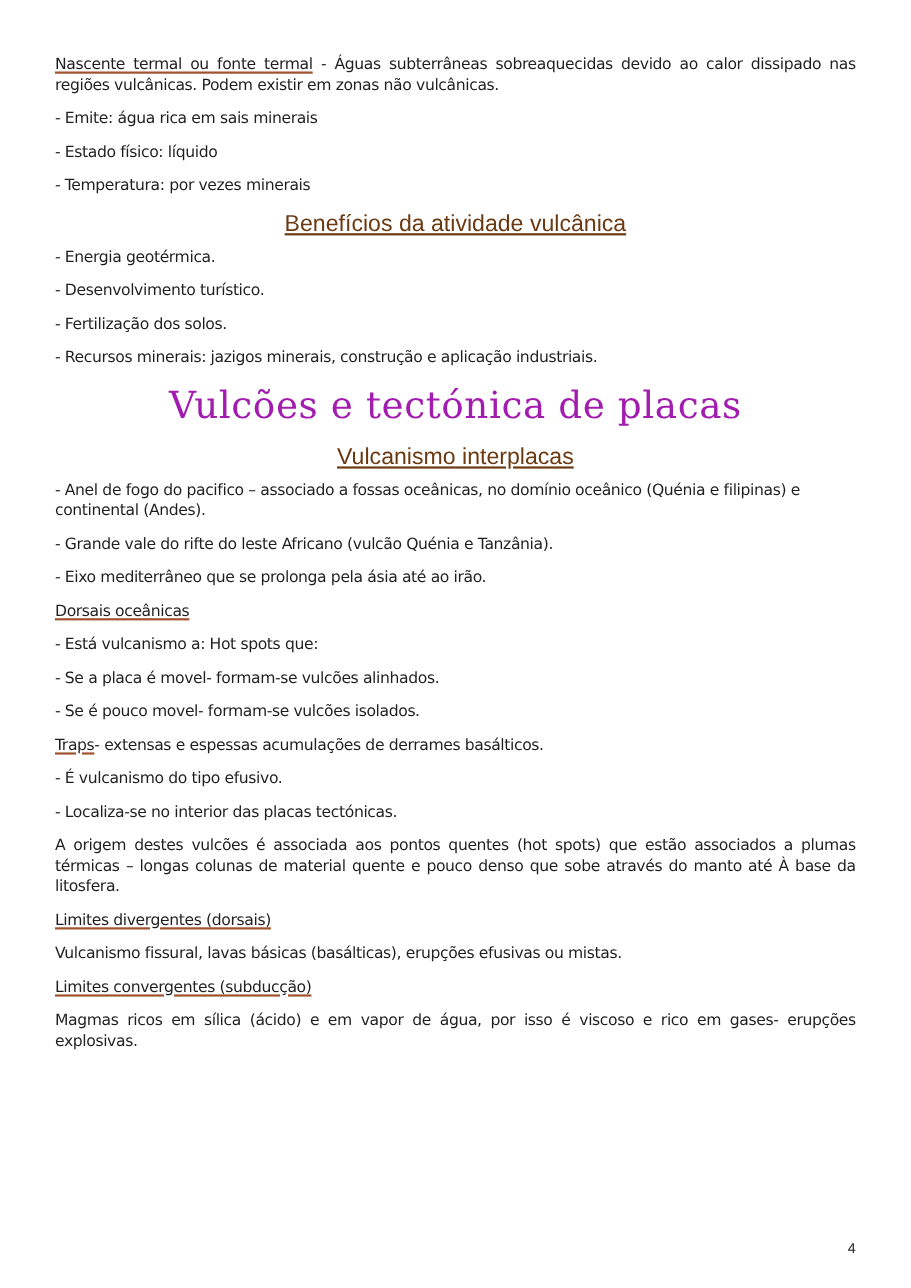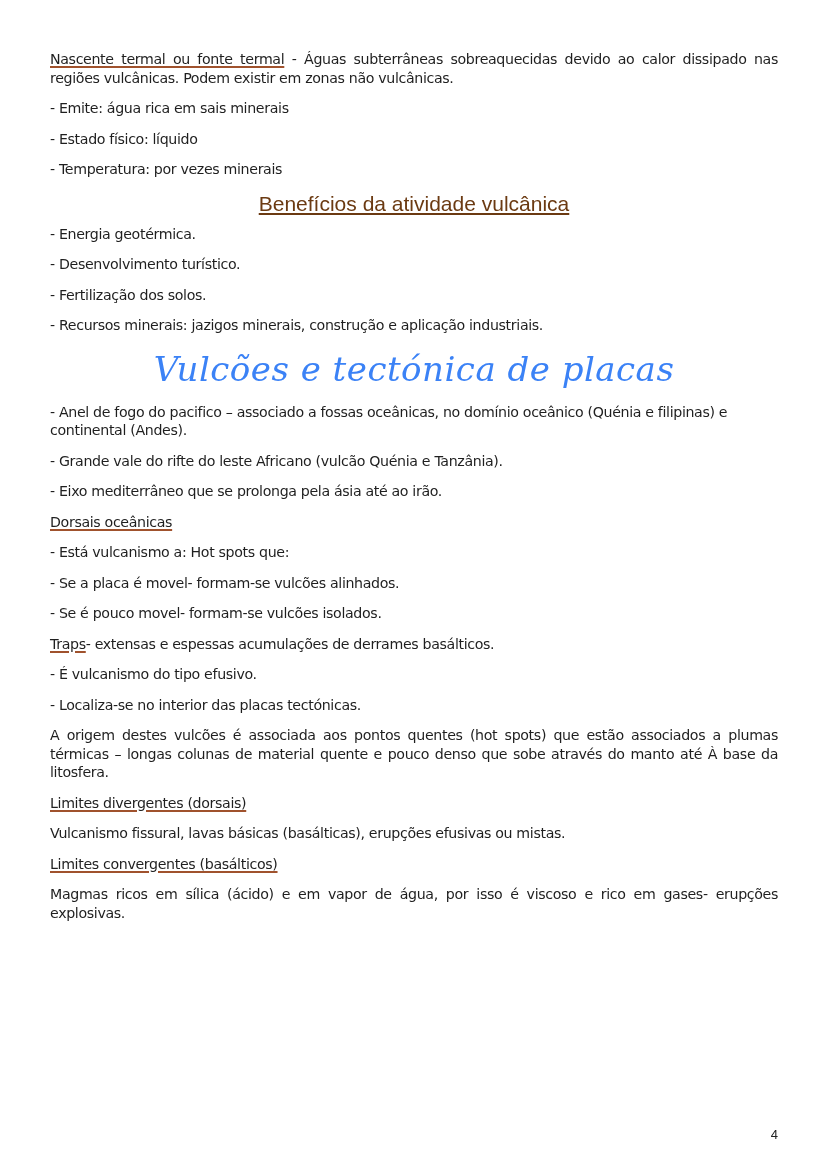--- a/index.html
+++ b/index.html
@@ -5,21 +5,21 @@
   html, body { margin: 0; padding: 0; background: #ffffff; }
   body { width: 828px; height: 1171px; position: relative; overflow: hidden;
          font-family: "DejaVu Sans", sans-serif; color: #1f1f1f; }
   .page { position: absolute; left: 50px; top: 50px; width: 728px; }
   p { margin: 0; font-size: 14.2px; line-height: 18.5px; letter-spacing: -0.35px; }
   .para { margin-bottom: 12px; }
   .justify { text-align: justify; }
   .ul { text-decoration: underline; text-decoration-color: #a0522d; text-underline-offset: 2px; text-decoration-thickness: 1.5px; }
   .h2 { text-align: center; color: #6b3a12; font-family: "Liberation Sans", sans-serif;
         font-size: 21px; line-height: 26px; margin: 4px 0 8px 0; letter-spacing: 0; text-decoration: underline; }
-  .h1 { text-align: center; color: #3b82f6; font-family: "DejaVu Serif", serif; font-style: italic;
+  .h1 { text-align: center; color: #a21caf; font-family: "DejaVu Serif", serif; 
         font-size: 34px; line-height: 44px; margin: 10px 0 12px 0; letter-spacing: 0.5px; }
   .pagenum { position: absolute; right: 50px; top: 1127px; font-size: 13px; color: #222;
              font-family: "Liberation Sans", sans-serif; }
 </style>
 </head>
 <body>
 
 <div class="page">
 
   <p class="para justify"><span class="ul">Nascente termal ou fonte termal</span><span> - Águas subterrâneas sobreaquecidas devido ao calor dissipado nas regiões vulcânicas. Podem existir em zonas não vulcânicas.</span></p>
@@ -28,35 +28,36 @@
   <p class="para">- Temperatura: por vezes minerais</p>
 
   <p class="h2">Benefícios da atividade vulcânica</p>
   <p class="para">- Energia geotérmica.</p>
   <p class="para">- Desenvolvimento turístico.</p>
   <p class="para">- Fertilização dos solos.</p>
   <p class="para">- Recursos minerais: jazigos minerais, construção e aplicação industriais.</p>
 
   <p class="h1">Vulcões e tectónica de placas</p>
 
+  <p class="h2">Vulcanismo interplacas</p>
   <p class="para">- Anel de fogo do pacifico – associado a fossas oceânicas, no domínio oceânico (Quénia e filipinas) e continental (Andes).</p>
   <p class="para">- Grande vale do rifte do leste Africano (vulcão Quénia e Tanzânia).</p>
   <p class="para">- Eixo mediterrâneo que se prolonga pela ásia até ao irão.</p>
 
   <p class="para"><span class="ul">Dorsais oceânicas</span></p>
   <p class="para">- Está vulcanismo a: Hot spots que:</p>
   <p class="para">- Se a placa é movel- formam-se vulcões alinhados.</p>
   <p class="para">- Se é pouco movel- formam-se vulcões isolados.</p>
 
   <p class="para"><span class="ul">Traps</span><span>- extensas e espessas acumulações de derrames basálticos.</span></p>
   <p class="para">- É vulcanismo do tipo efusivo.</p>
   <p class="para">- Localiza-se no interior das placas tectónicas.</p>
   <p class="para justify">A origem destes vulcões é associada aos pontos quentes (hot spots) que estão associados a plumas térmicas – longas colunas de material quente e pouco denso que sobe através do manto até À base da litosfera.</p>
 
   <p class="para"><span class="ul">Limites divergentes (dorsais)</span></p>
   <p class="para">Vulcanismo fissural, lavas básicas (basálticas), erupções efusivas ou mistas.</p>
 
-  <p class="para"><span class="ul">Limites convergentes (basálticos)</span></p>
+  <p class="para"><span class="ul">Limites convergentes (subducção)</span></p>
   <p class="para justify">Magmas ricos em sílica (ácido) e em vapor de água, por isso é viscoso e rico em gases- erupções explosivas.</p>
 
 </div>
 
 <div class="pagenum">4</div>
 
 </body></html>

